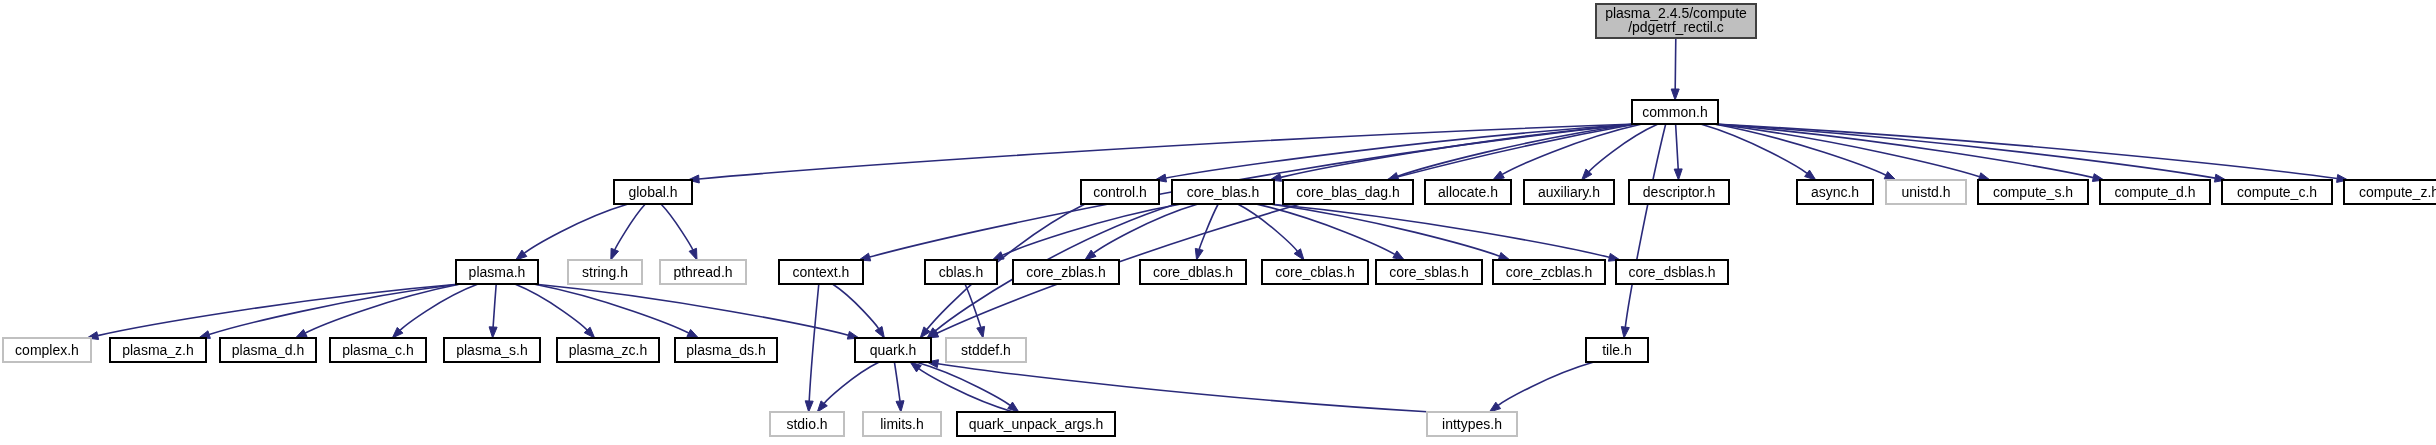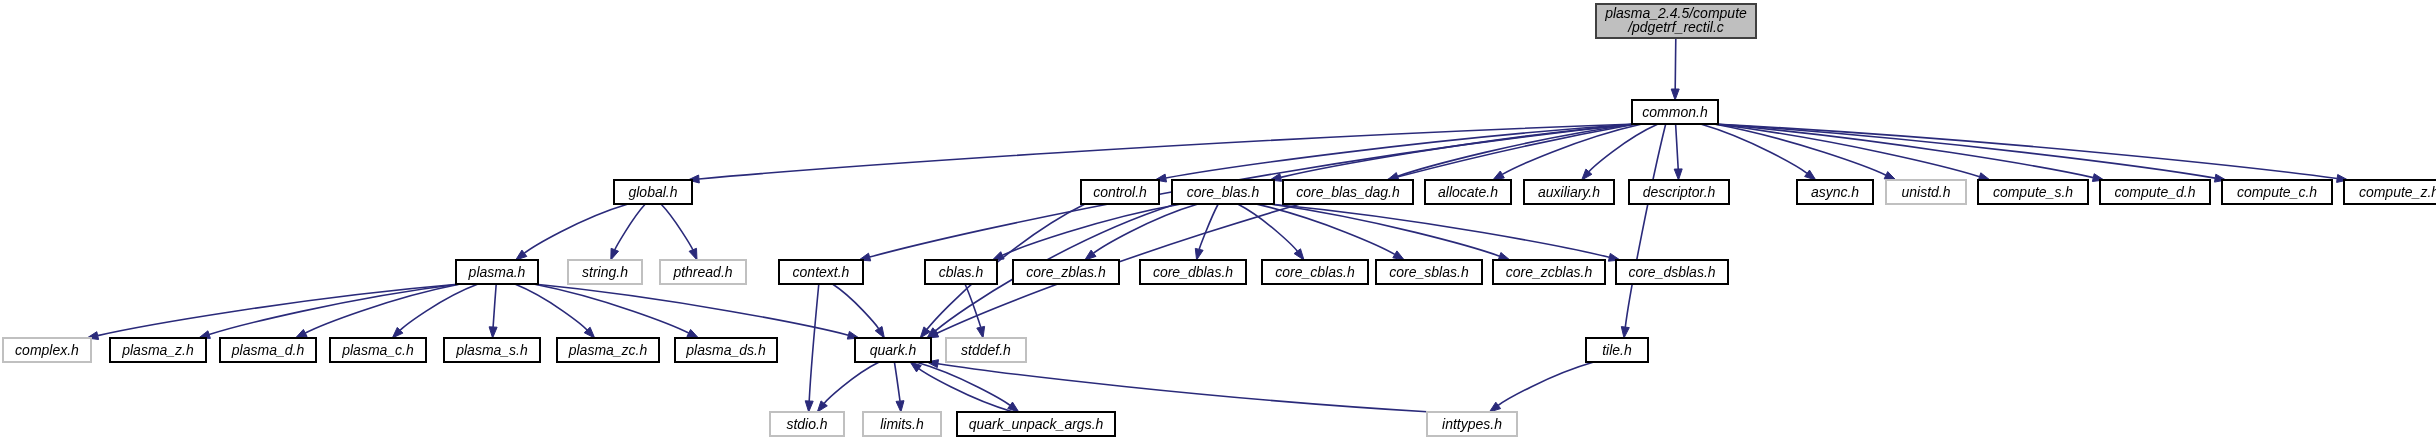--- a/index.html
+++ b/index.html
@@ -10,21 +10,20 @@
   body {
     width: 2436px;
     height: 445px;
     font-family: "Liberation Sans", sans-serif;
     overflow: hidden;
   }
   #graph-root {
     position: relative;
     width: 2140px;
     height: 445px;
-    font-style: italic;
   }
   svg#dep-graph {
     display: block;
     width: 2436px;
     height: 445px;
   }
   .node-box {
     fill: #ffffff;
     stroke: #000000;
     stroke-width: 2;

